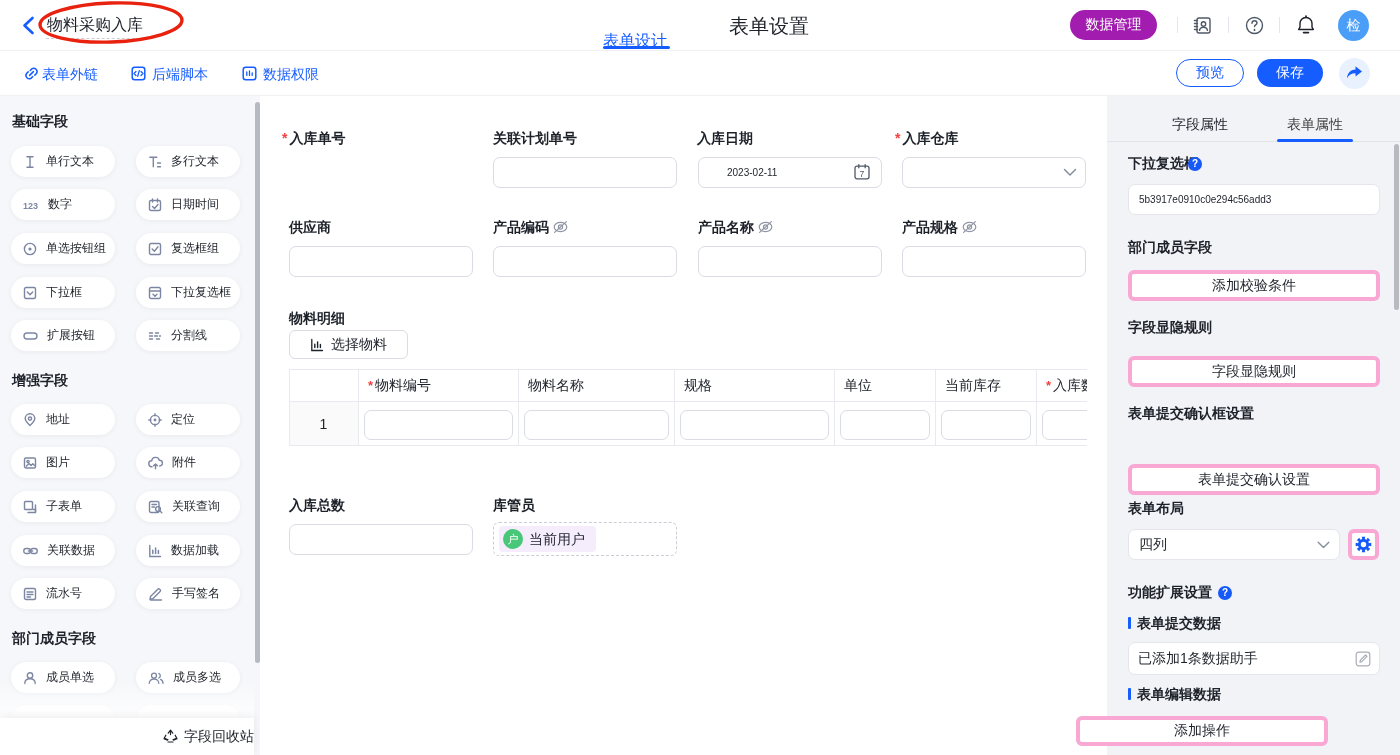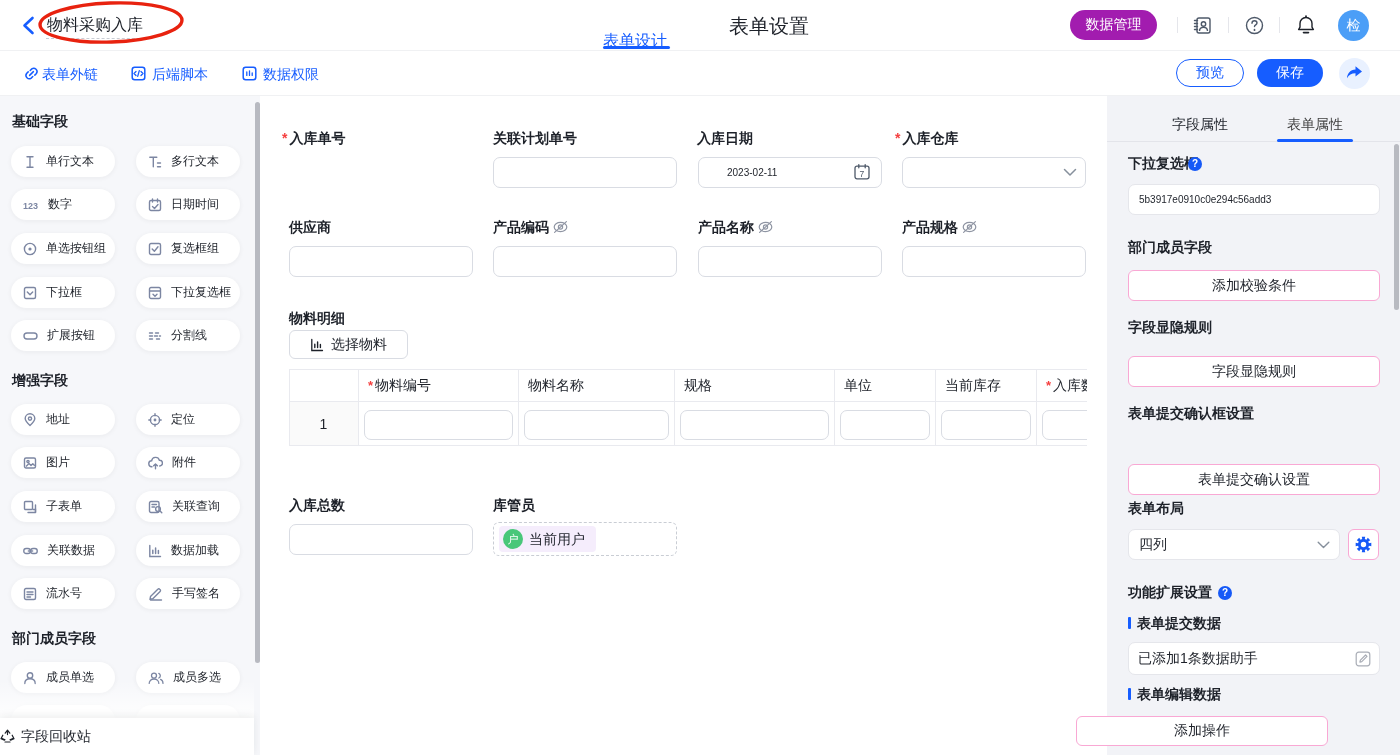--- a/index.html
+++ b/index.html
@@ -5,21 +5,21 @@
 <style>
 *{margin:0;padding:0;box-sizing:border-box}
 html,body{width:1400px;height:755px;overflow:hidden}
 body{font-family:"Liberation Sans",sans-serif;background:#fff;color:#1d2129}
 #app{position:relative;width:1400px;height:755px}
 .abs{position:absolute}
 .blue{color:#165dff}
 .lbl{font-size:14px;font-weight:700;color:#1d2129;line-height:20px;white-space:nowrap}
 .ast{color:#f53f3f;font-style:normal;margin-right:2px;font-weight:700}
 .inp{position:absolute;border:1px solid #d9dce3;border-radius:7px;background:#fff}
-.pbtn{position:absolute;background:#fff;border:1px solid #f9a8d4;border-radius:6px;font-size:14px;color:#1d2129;display:flex;align-items:center;justify-content:center;white-space:nowrap}
+.pbtn{position:absolute;background:#fff;border:4px solid #f9a8d4;border-radius:6px;font-size:14px;color:#1d2129;display:flex;align-items:center;justify-content:center;white-space:nowrap}
 .pill{position:absolute;width:104px;height:31px;background:#fff;border-radius:16px;box-shadow:0 1px 5px rgba(31,35,41,.06);display:flex;align-items:center;font-size:12px;color:#1d2129;padding-left:12px;white-space:nowrap}
 .pill svg{margin-right:9px;flex:none}
 .sech{position:absolute;font-size:14px;font-weight:700;color:#1d2129;line-height:18px}
 .sep{position:absolute;width:1px;height:16px;background:#e5e6eb;top:17px}
 .rlbl{position:absolute;font-size:14px;font-weight:700;color:#1d2129;line-height:16px;white-space:nowrap}
 .qm{position:absolute;width:14px;height:14px;border-radius:50%;background:#1659f7;color:#fff;font-size:10px;font-weight:700;text-align:center;line-height:14px}
 .bar3{position:absolute;width:3px;height:12px;background:#165dff;border-radius:1px}
 .thc{font-size:14px;color:#1d2129;line-height:32px;white-space:nowrap;overflow:hidden}
 </style>
 </head>
@@ -185,21 +185,21 @@
 <div class="pill" style="left:136px;top:662px"><svg width="16" height="14" viewBox="0 0 16 14" fill="none" stroke="#7c86a2" stroke-width="1.3">
         <circle cx="6" cy="4.6" r="2.5"></circle>
         <path d="M1.2 12.4 c0-2.7 2.1-4.4 4.8-4.4 s4.8 1.7 4.8 4.4" stroke-linecap="round"></path>
         <path d="M10.8 2.4 a2.5 2.5 0 0 1 0 4.6 M12.6 8.4 c1.5 0.7 2.4 2.1 2.4 4" stroke-linecap="round"></path>
       </svg>成员多选</div>
 <div class="pill" style="left:11px;top:705px"></div>
 <div class="pill" style="left:136px;top:705px"></div>
 
 <div class="abs" style="left:255px;top:102px;width:5px;height:561px;background:#b8bac1;border-radius:3px"></div>
 <div class="abs" style="left:0;top:680px;width:254px;height:38px;background:linear-gradient(rgba(246,247,250,0),rgba(255,255,255,.92))"></div>
-<div class="abs" style="left:0;top:718px;width:254px;height:37px;background:#fff;box-shadow:0 -2px 8px rgba(31,35,41,.08);display:flex;align-items:center;justify-content:flex-start;font-size:14px;color:#1d2129">
+<div class="abs" style="left:0;top:718px;width:254px;height:37px;background:#fff;box-shadow:0 -2px 8px rgba(31,35,41,.08);display:flex;align-items:center;justify-content:flex-end;font-size:14px;color:#1d2129">
 <svg width="15" height="15" viewBox="0 0 15 15" fill="none" stroke="#1d2129" stroke-width="1.2" style="margin-right:6px">
         <path d="M5.2 4.2 L7.5 1.2 9.8 4.2 M7.5 1.6 v4 M2.8 6.2 L1 9.8 l3.4 1.4 M1.6 9.2 l3.4 1.5 M12.2 6.2 l1.8 3.6 -3.4 1.4 M13.4 9.2 l-3.4 1.5 M5 13 h5" stroke-linecap="round" stroke-linejoin="round"></path>
       </svg>字段回收站</div>
 
 <div class="abs" style="left:260px;top:96px;width:847px;height:659px;background:#fff"></div>
 
 <div class="abs lbl" style="left:282px;top:128px"><i class="ast">*</i>入库单号</div>
 <div class="abs lbl" style="left:493px;top:128px">关联计划单号</div>
 <div class="abs lbl" style="left:697px;top:128px">入库日期</div>
 <div class="abs lbl" style="left:895px;top:128px"><i class="ast">*</i>入库仓库</div>

